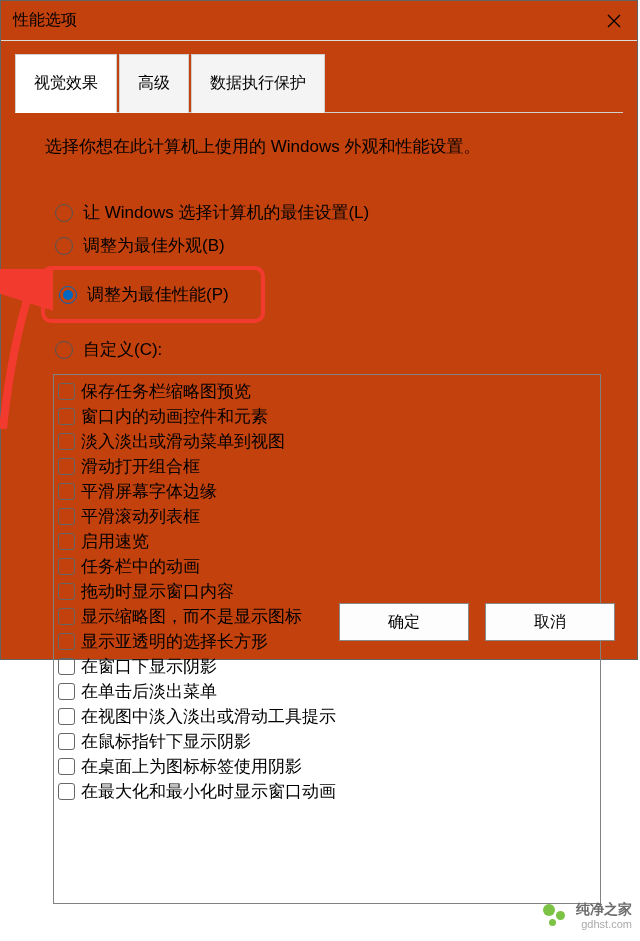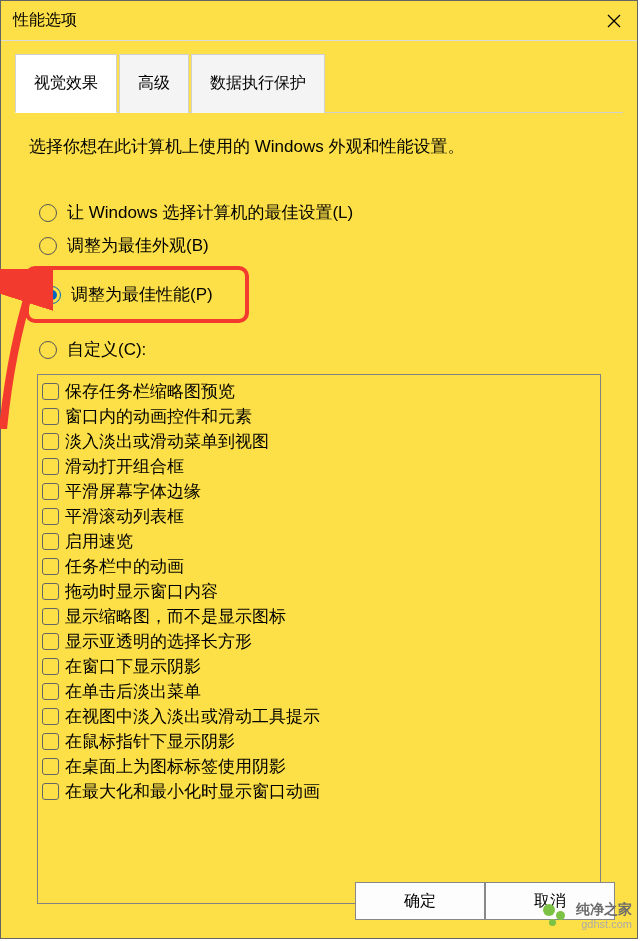--- a/index.html
+++ b/index.html
@@ -11,22 +11,22 @@
     body {
       width: 640px;
       height: 941px;
       background: #ffffff;
       position: relative;
       overflow: hidden;
     }
     .dialog {
       border: 1px solid #646464;
       width: 638px;
-      height: 939px;
-      background: #fde047;
+      height: 660px;
+      background: #c2410c;
       position: relative;
     }
     .titlebar {
       height: 40px;
       display: flex;
       align-items: center;
       justify-content: space-between;
       padding-left: 12px;
       border-bottom: 1px solid #dcdcdc;
     }
@@ -64,20 +64,21 @@
       position: relative;
       top: 1px;
     }
     .tab.active {
       background: #ffffff;
       border-bottom: 1px solid #ffffff;
       z-index: 2;
     }
     .content {
       padding: 22px 28px 10px 28px;
+      margin-left: 16px;
     }
     .description {
       font-size: 17px;
       color: #000;
       margin-bottom: 40px;
     }
     .radio-group {
       display: flex;
       flex-direction: column;
       gap: 4px;
@@ -137,21 +138,21 @@
       border: 1.5px solid #666;
       border-radius: 3px;
       margin-right: 6px;
       flex-shrink: 0;
     }
     .button-bar {
       position: absolute;
       bottom: 18px;
       right: 22px;
       display: flex;
-      gap: 0;
+      gap: 16px;
       margin-left: 28px;
     }
     .dlg-button {
       width: 130px;
       height: 38px;
       border: 1px solid #888;
       background: #fdfdfd;
       font-size: 16px;
       cursor: pointer;
       display: flex;

